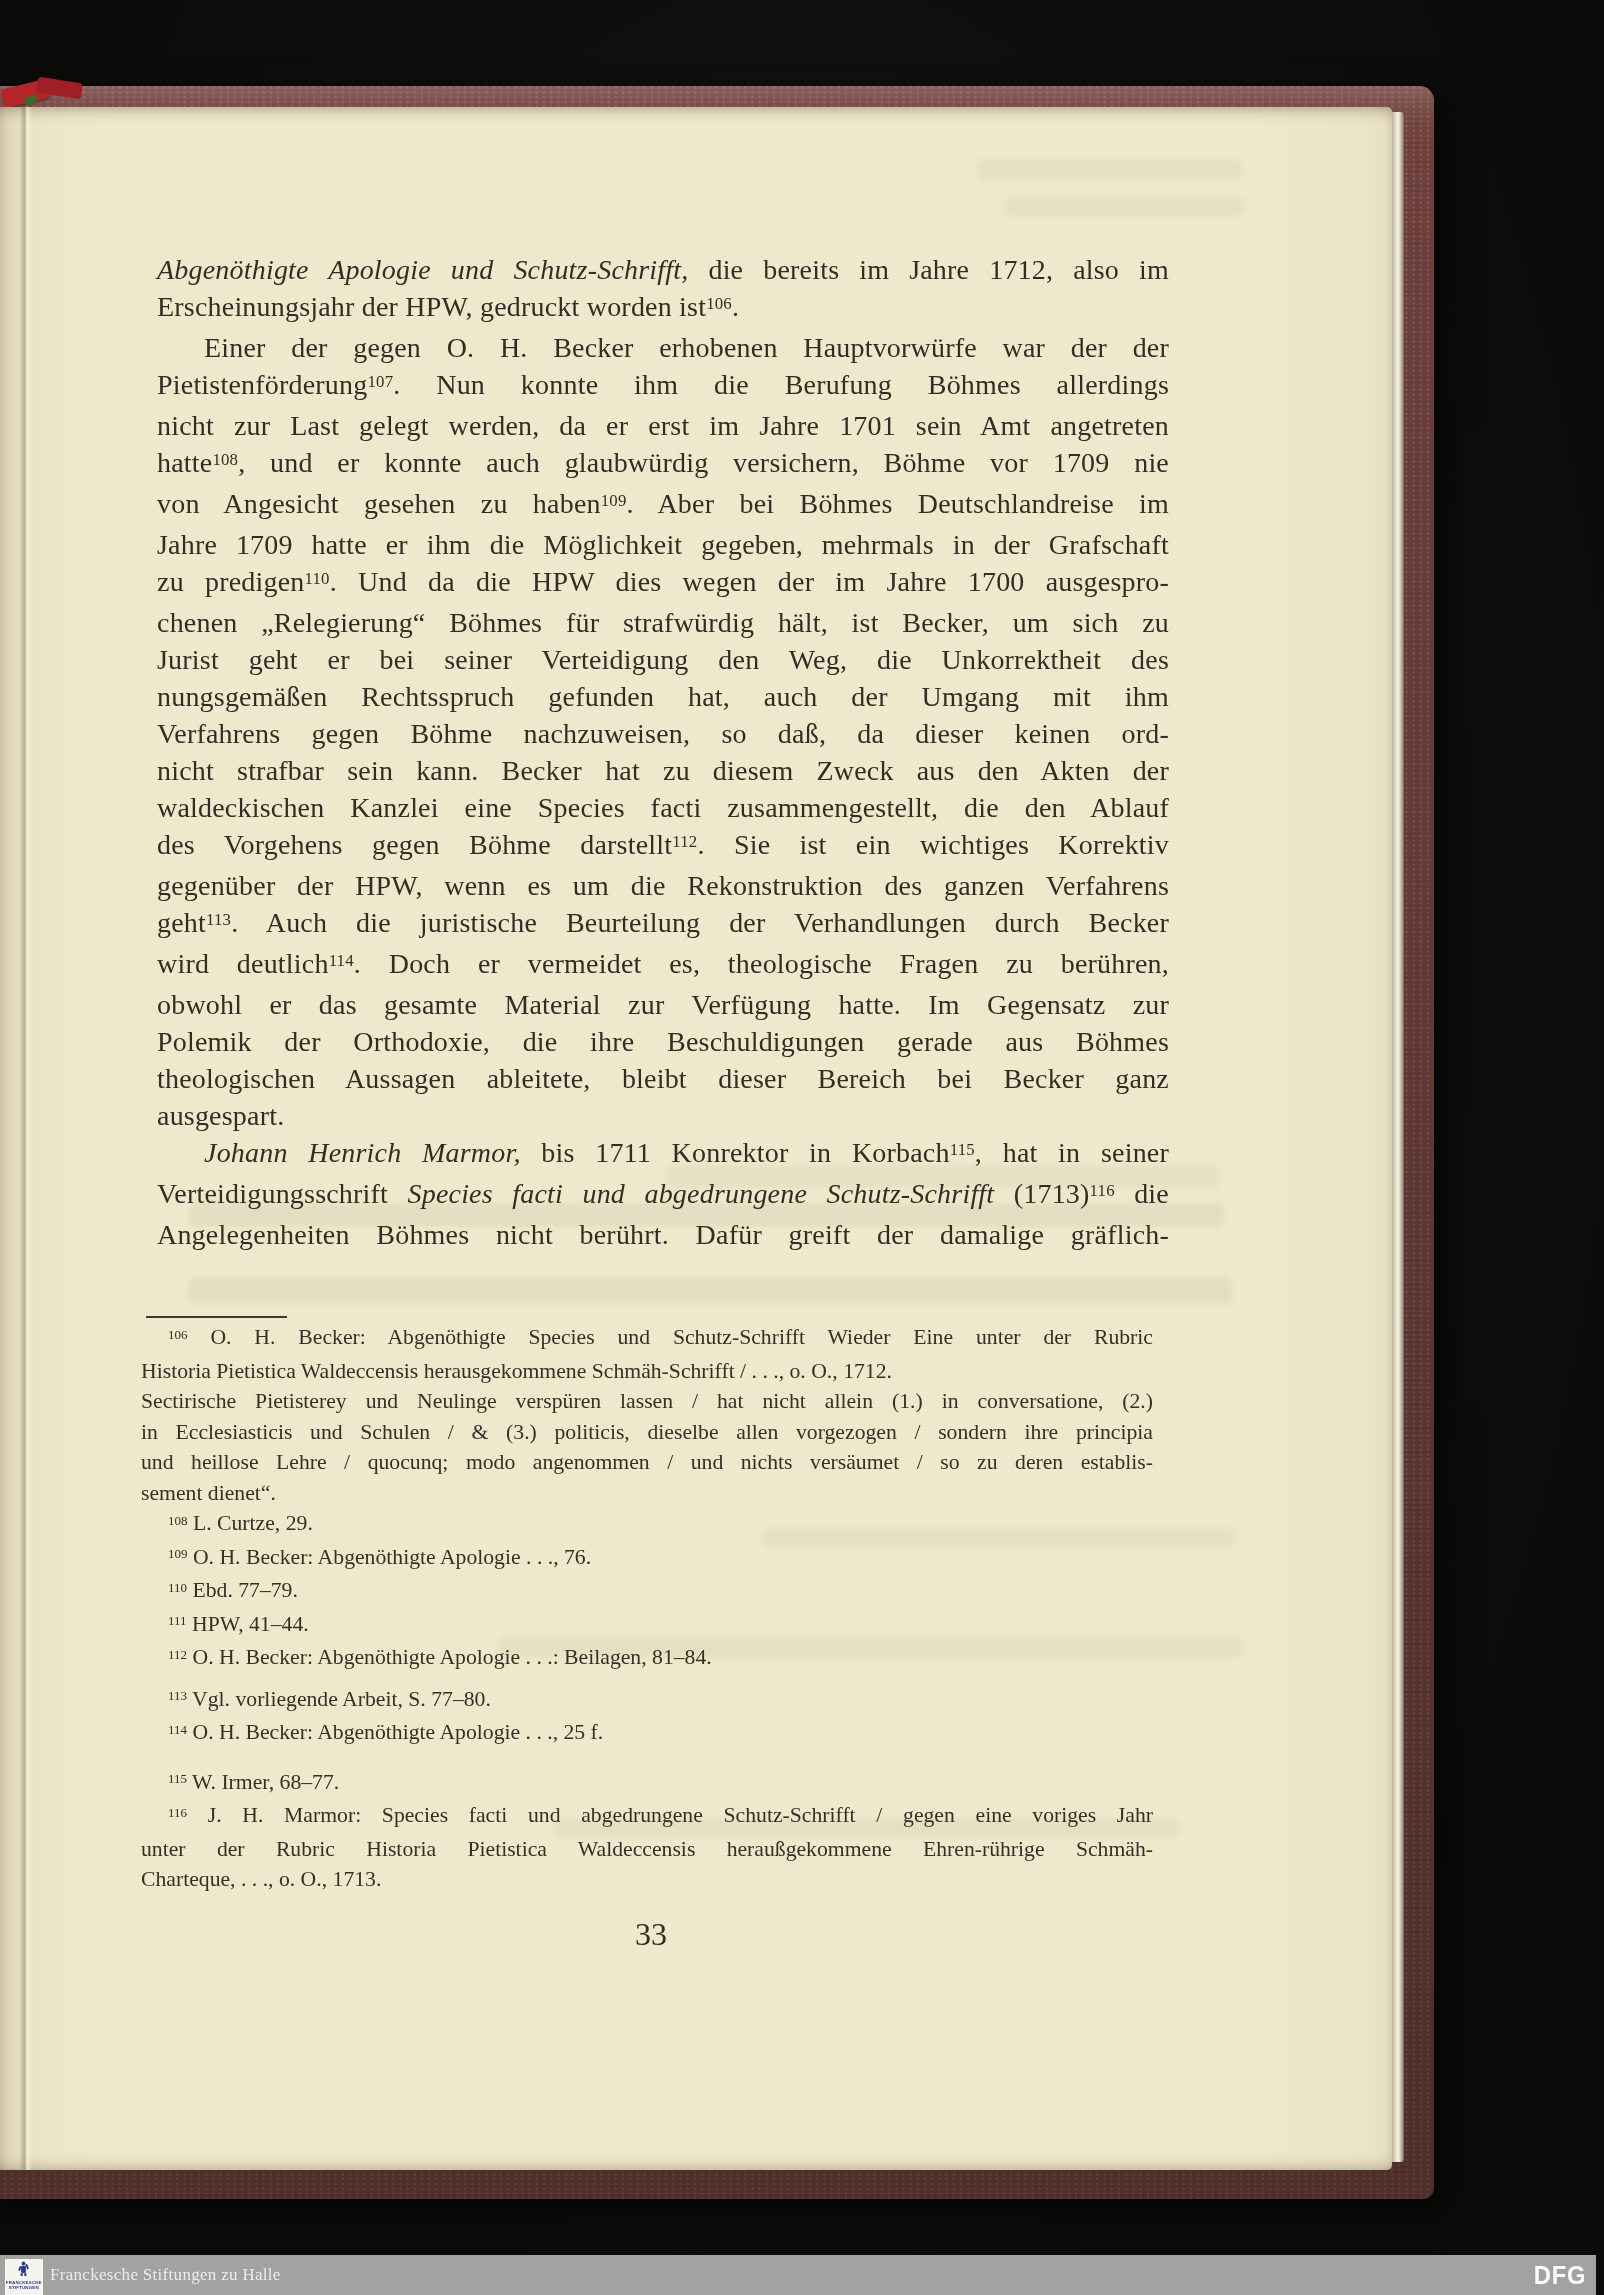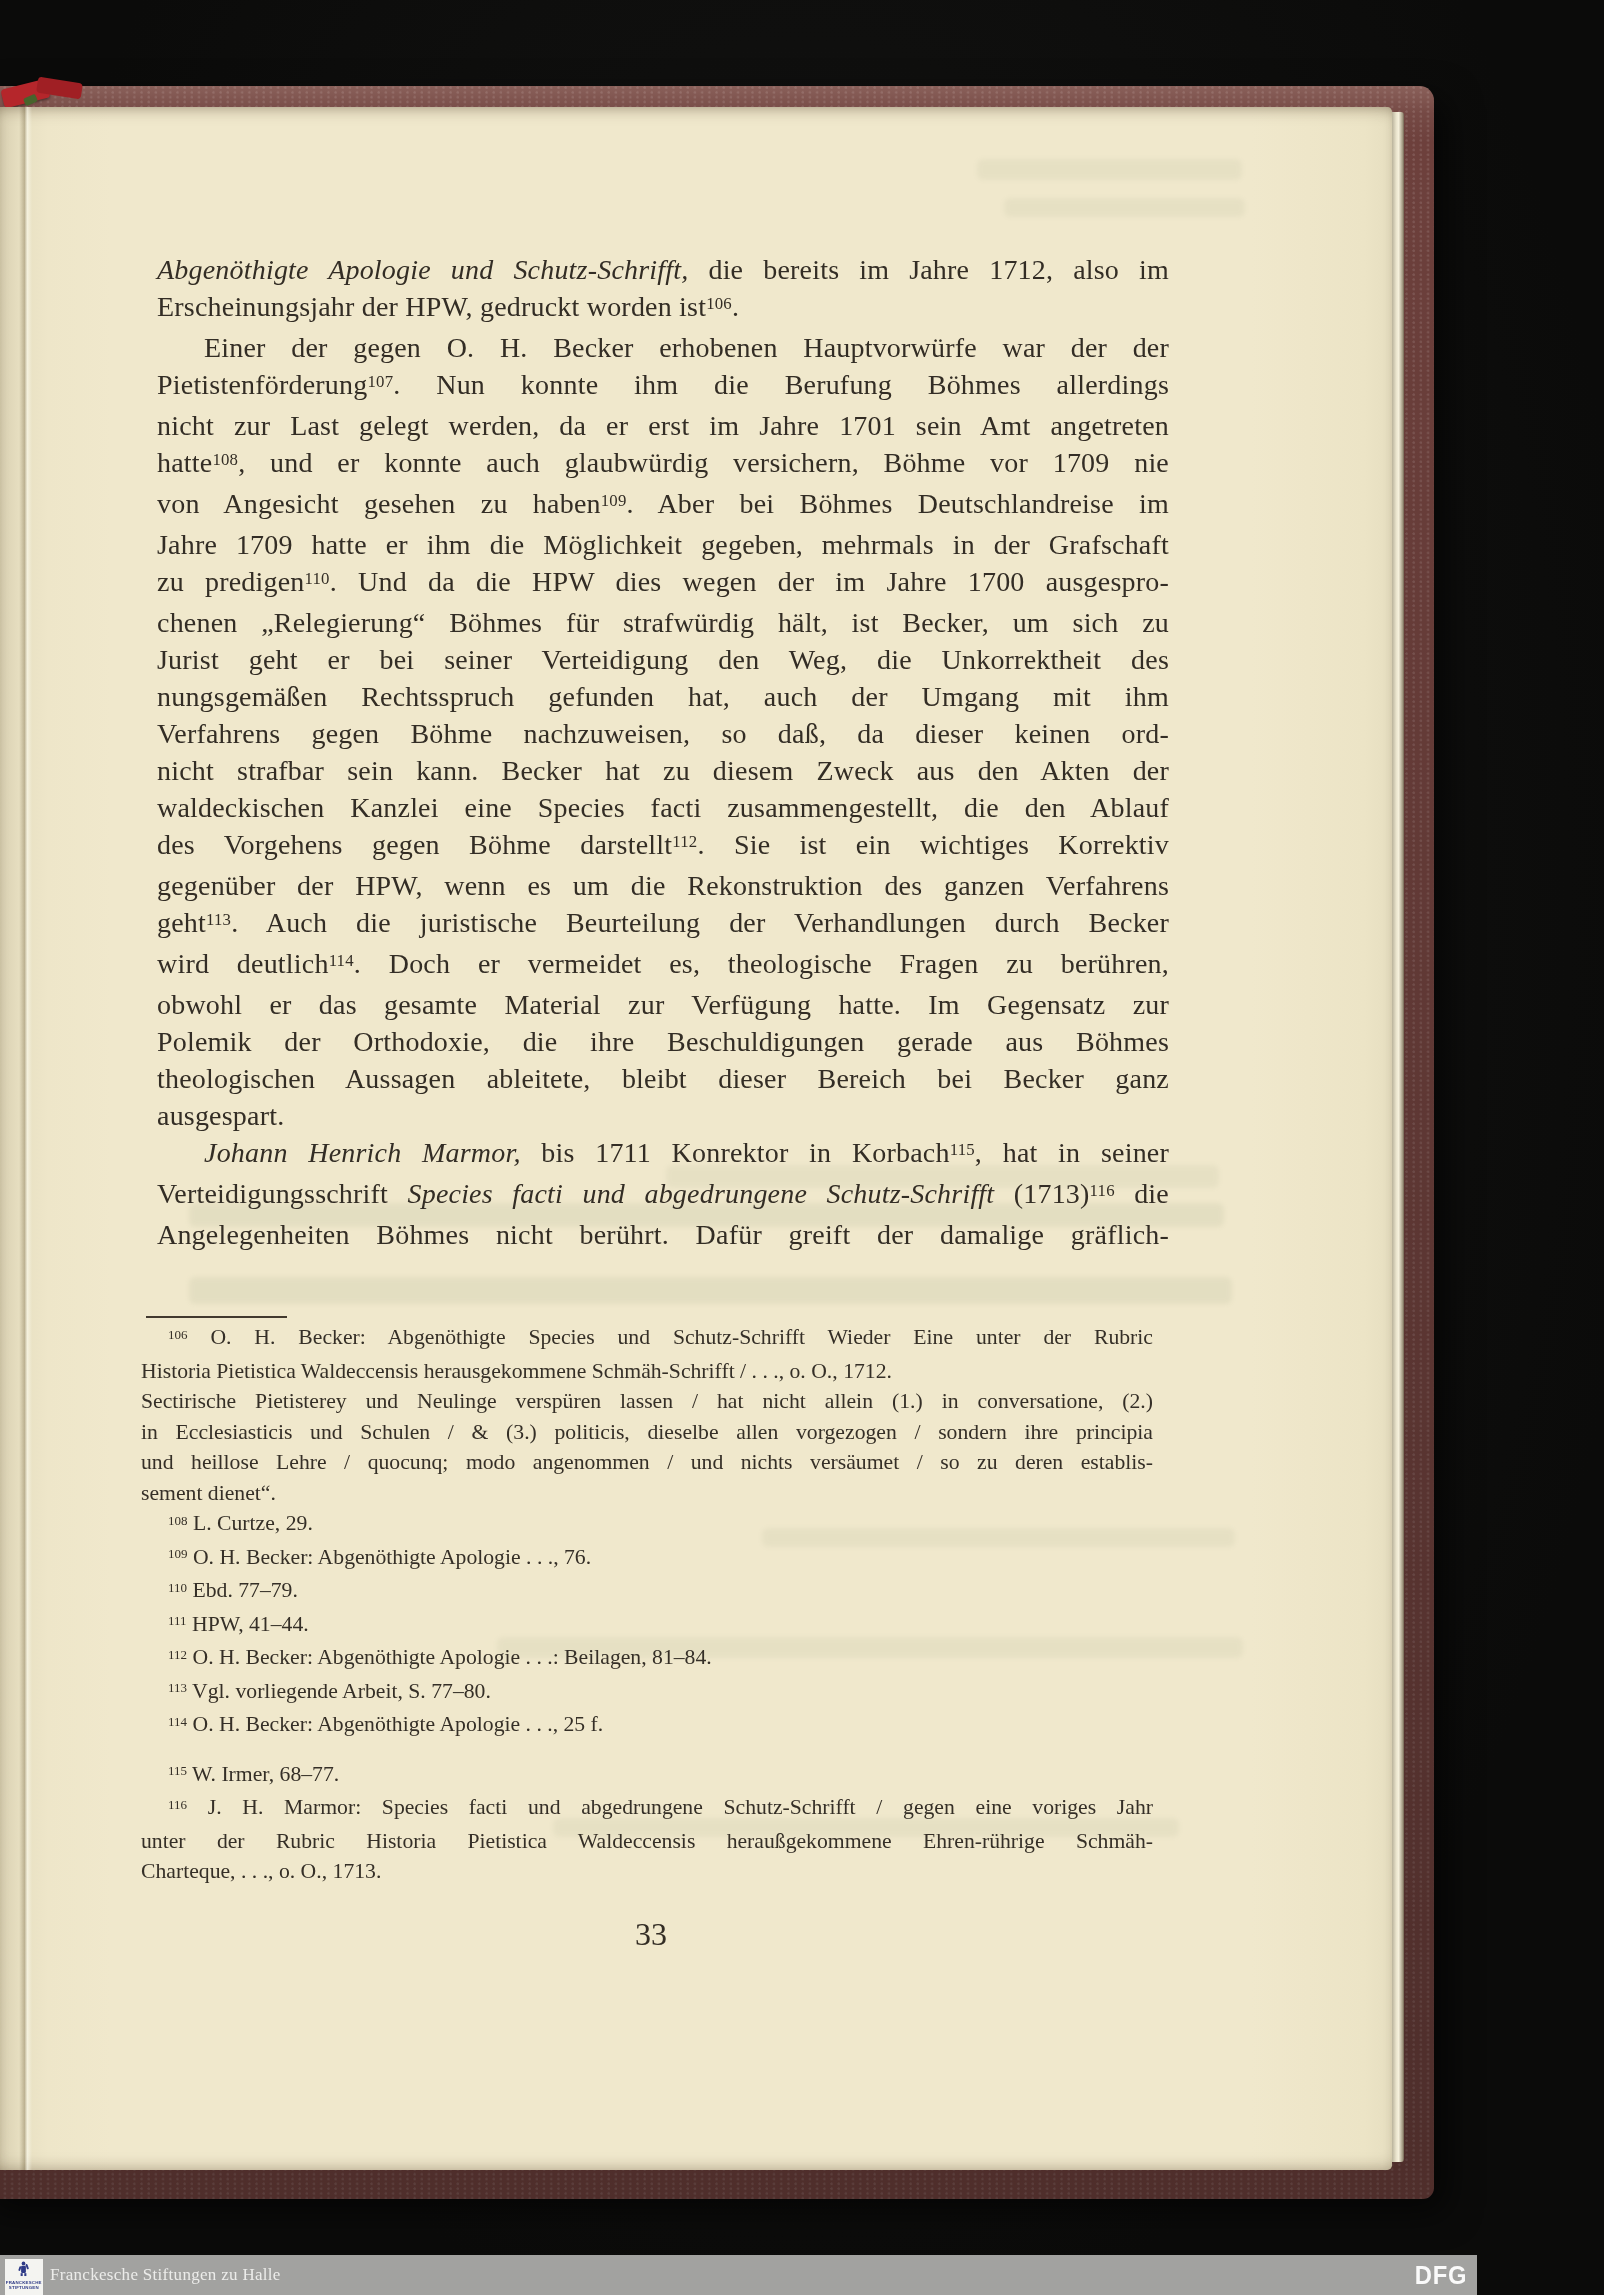--- a/index.html
+++ b/index.html
@@ -47,21 +47,21 @@
   .g1{left:977px;top:52px;width:265px;height:21px;}
   .g2{left:1004px;top:91px;width:241px;height:19px;}
   .g3{left:666px;top:1058px;width:553px;height:22.5px;}
   .g4{left:189px;top:1096px;width:1035px;height:24px;opacity:0.10;}
   .g5{left:189px;top:1170px;width:1043px;height:27px;opacity:0.10;}
   .g6{left:762px;top:1421px;width:473px;height:19px;}
   .g7{left:497px;top:1530px;width:746px;height:21px;}
   .g8{left:553px;top:1711px;width:626px;height:19px;}
 
   
-  .footer-bar{position:absolute;left:0;top:2255px;width:1477px;height:40px;background:#a2a2a0;font-family:"Liberation Sans",sans-serif;}
+  .footer-bar{position:absolute;left:0;top:2255px;width:1596px;height:40px;background:#a2a2a0;font-family:"Liberation Sans",sans-serif;}
   .logo-box{position:absolute;left:4.8px;top:4px;width:38px;height:36px;background:#f4f4f1;display:flex;flex-direction:column;align-items:center;padding-top:2.4px;box-sizing:border-box;}
   .logo-line{font-size:4.4px;line-height:5.2px;color:#2e3a87;letter-spacing:0.2px;font-weight:bold;white-space:nowrap;}
   .institution{position:absolute;left:50px;top:0;height:40px;display:flex;align-items:center;
                font-family:"Liberation Serif",serif;font-size:17px;color:#ececea;letter-spacing:0.3px;}
   .dfg{position:absolute;right:9.6px;top:0;height:40px;display:flex;align-items:center;
        font-weight:bold;font-size:25px;color:#fafafa;letter-spacing:0.8px;transform:scaleX(0.95);transform-origin:right center;}
 </style>
 </head>
 <body>
 
@@ -144,21 +144,21 @@
         <div class="para">
           <div class="tline" style="text-indent: 27px;"><span class="sup">110</span><span> Ebd. 77–79.</span></div>
         </div>
         <div class="para">
           <div class="tline" style="text-indent: 27px;"><span class="sup">111</span><span> HPW, 41–44.</span></div>
         </div>
         <div class="para">
           <div class="tline" style="text-indent: 27px;"><span class="sup">112</span><span> O. H. Becker: Abgenöthigte Apologie . . .: Beilagen, 81–84.</span></div>
         </div>
         <div class="para">
-          <div class="tline" style="text-indent: 27px;"><span class="sup">113</span><span> Vgl. vorliegende Arbeit, S. 77–80.</span></div>
+          <div class="tline" style="text-indent: 27px; margin-top: 8px;"><span class="sup">113</span><span> Vgl. vorliegende Arbeit, S. 77–80.</span></div>
         </div>
         <div class="para">
           <div class="tline" style="text-indent: 27px;"><span class="sup">114</span><span> O. H. Becker: Abgenöthigte Apologie . . ., 25 f.</span></div>
         </div>
         <div class="para">
           <div class="tline" style="text-indent: 27px; margin-top: 16px;"><span class="sup">115</span><span> W. Irmer, 68–77.</span></div>
         </div>
         <div class="para">
           <div class="tline just" style="text-indent: 27px;"><span class="sup">116</span><span> J. H. Marmor: Species facti und abgedrungene Schutz-Schrifft / gegen eine voriges Jahr</span></div>
           <div class="tline just"><span>unter der Rubric Historia Pietistica Waldeccensis heraußgekommene Ehren-rührige Schmäh-</span></div>

